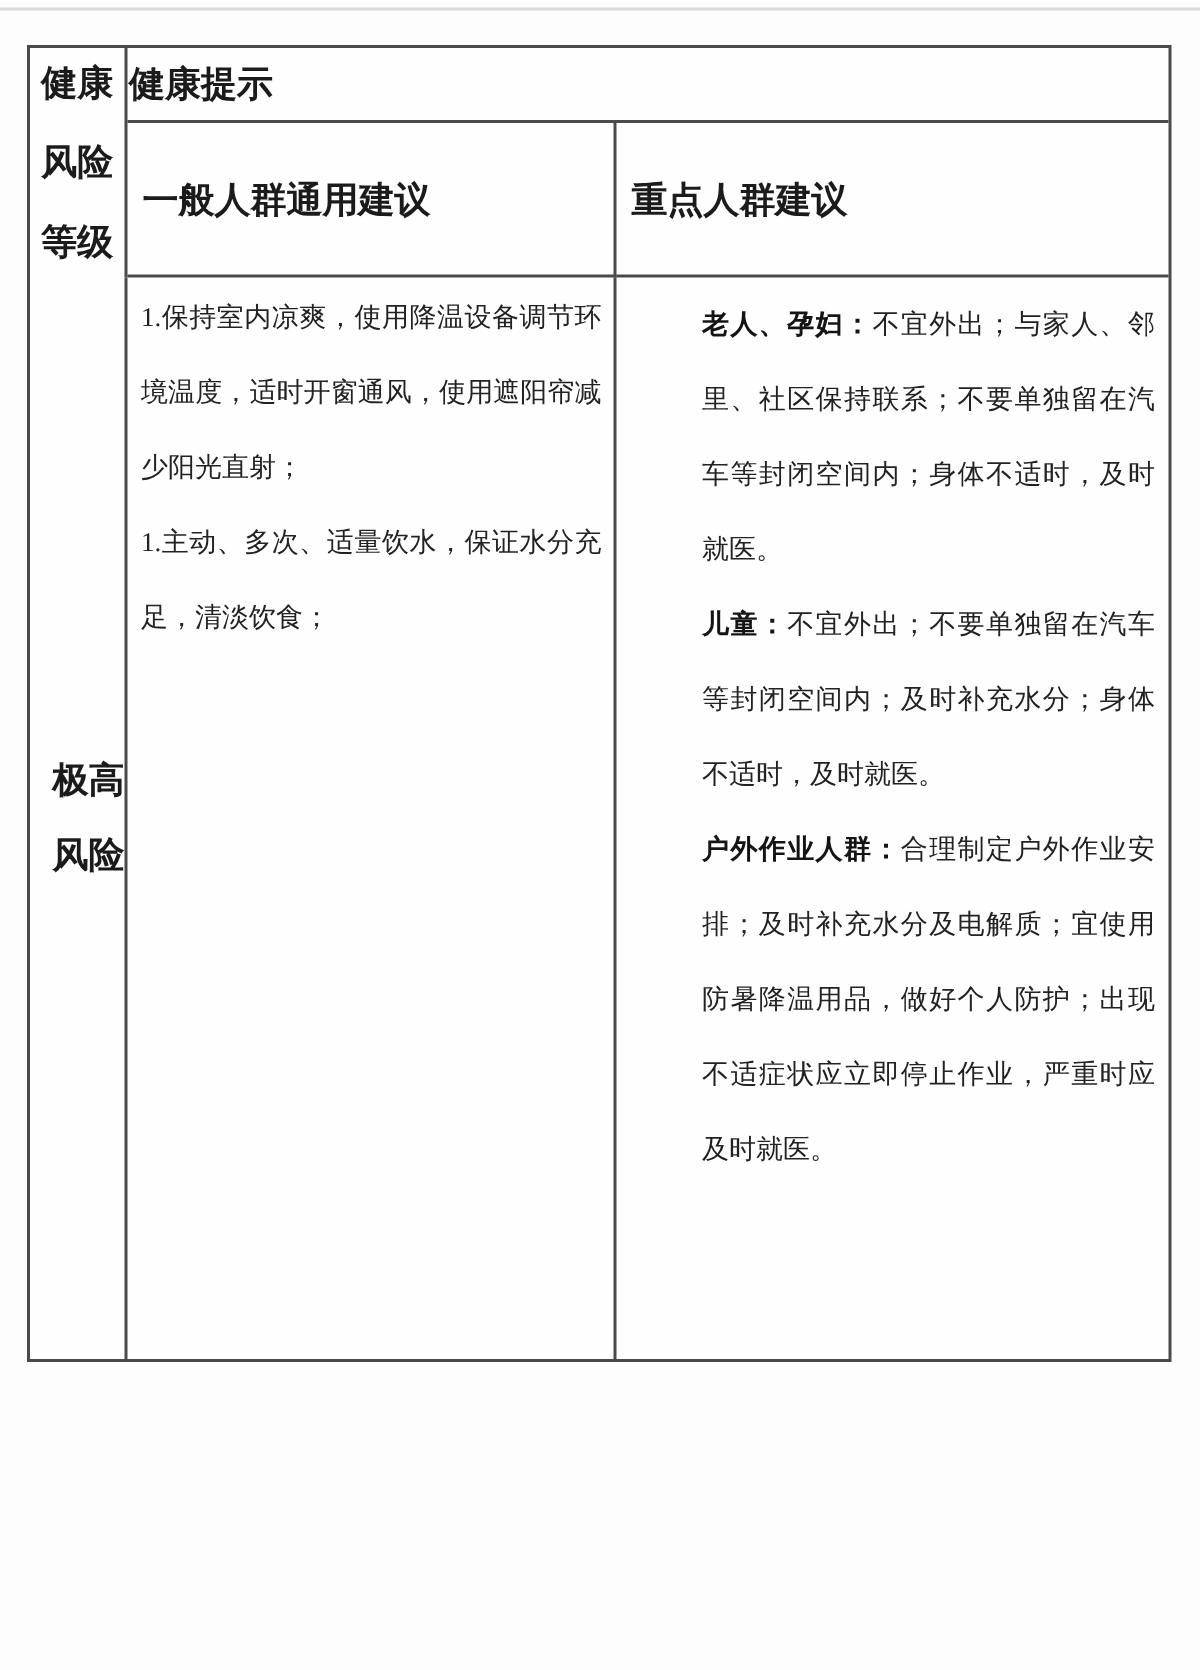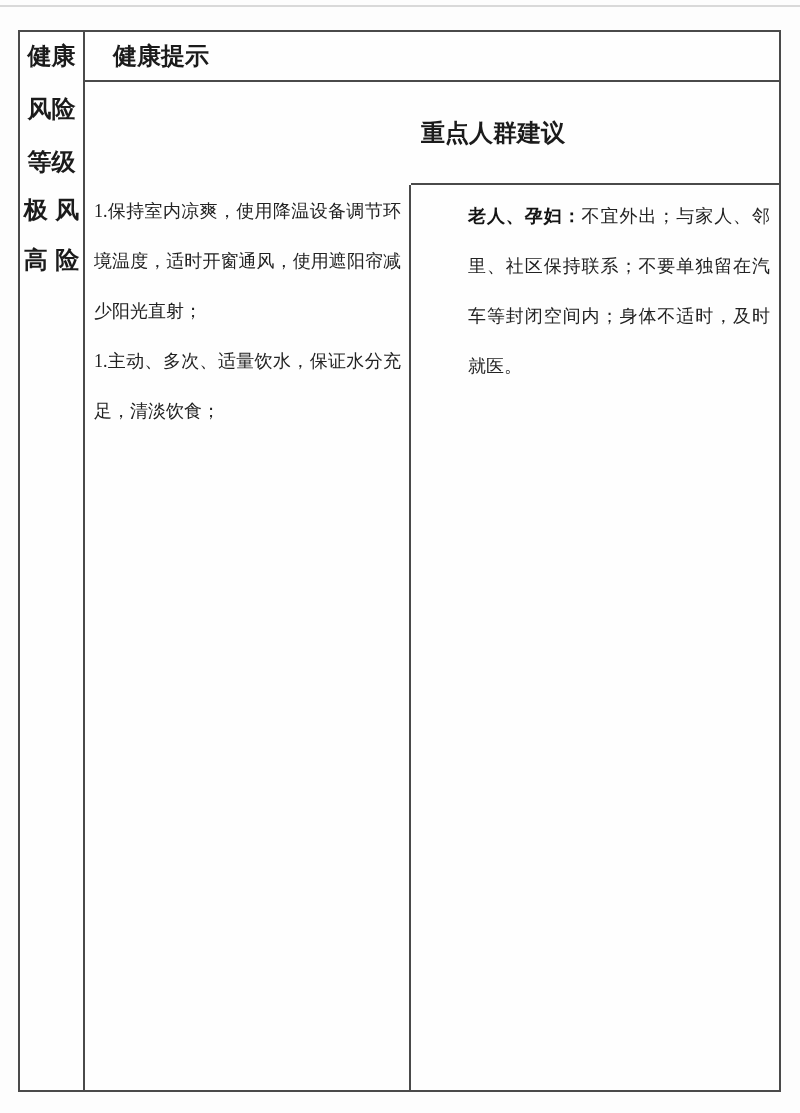--- a/index.html
+++ b/index.html
@@ -11,21 +11,21 @@
     position:relative;
     overflow:hidden;
   }
   .page{position:absolute;inset:0;background:#fdfdfd;}
   .top-rule{
     position:absolute;left:0;top:5px;width:100%;height:2px;
     background:#d9d9d9;
   }
   .risk-table{
     position:absolute;left:18px;top:30px;
-    width:763px;height:1062px;
+    width:763px;height:878px;
     box-sizing:border-box;
     border:2px solid #4a4a4a;
     display:grid;
     grid-template-columns:65px 326px 1fr;
     grid-template-rows:50px 103px 1fr;
     background:#fefefe;
   }
   .cell{box-sizing:border-box;overflow:hidden;}
   .b-r{border-right:2px solid #4a4a4a;}
   .b-b{border-bottom:2px solid #4a4a4a;}
@@ -40,36 +40,36 @@
   .cell-risk-header{
     grid-column:1;grid-row:1/3;
     display:flex;flex-direction:column;
     align-items:center;justify-content:center;
     line-height:53px;
     text-align:center;
   }
   .cell-tips-header{
     grid-column:2/4;grid-row:1;
     display:flex;align-items:center;
-    padding-left:28px;
+    padding-left:1px;
   }
   .cell-general-header{
     grid-column:2;grid-row:2;
     display:flex;align-items:center;
     padding-left:10px;
   }
   .cell-key-header{
     grid-column:3;grid-row:2;
     display:flex;align-items:center;
     padding-left:10px;
   }
   .cell-risk-level{
     grid-column:1;grid-row:3;
-    display:flex;flex-direction:row;
-    align-items:flex-start;justify-content:center;
+    display:flex;flex-direction:column;
+    align-items:flex-end;justify-content:center;
     line-height:50px;
     text-align:center;
   }
   .cell-general{
     grid-column:2;grid-row:3;
     padding:1px 8px 0 9px;
   }
   .cell-key{
     grid-column:3;grid-row:3;
     padding:6px 9px 16px 9px;
@@ -100,33 +100,38 @@
     <div class="cell hdr b-r cell-risk-header">
       <span>健康</span>
       <span>风险</span>
       <span>等级</span>
     </div>
 
     <div class="cell hdr b-b cell-tips-header">
       <span>健康提示</span>
     </div>
 
+    <div class="cell hdr b-r b-b cell-general-header">
+      <span>一般人群通用建议</span>
+    </div>
 
     <div class="cell hdr b-b cell-key-header">
       <span>重点人群建议</span>
     </div>
 
     <div class="cell hdr b-r cell-risk-level">
       <span>极高</span>
       <span>风险</span>
     </div>
 
     <div class="cell b-r cell-general">
       <p class="body-par">1.保持室内凉爽，使用降温设备调节环境温度，适时开窗通风，使用遮阳帘减少阳光直射；</p>
       <p class="body-par">1.主动、多次、适量饮水，保证水分充足，清淡饮食；</p>
     </div>
 
     <div class="cell cell-key">
       <p class="body-par"><span class="lead">老人、孕妇：</span><span>不宜外出；与家人、邻里、社区保持联系；不要单独留在汽车等封闭空间内；身体不适时，及时就医。</span></p>
+      <p class="body-par"><span class="lead">儿童：</span><span>不宜外出；不要单独留在汽车等封闭空间内；及时补充水分；身体不适时，及时就医。</span></p>
+      <p class="body-par"><span class="lead">户外作业人群：</span><span>合理制定户外作业安排；及时补充水分及电解质；宜使用防暑降温用品，做好个人防护；出现不适症状应立即停止作业，严重时应及时就医。</span></p>
     </div>
 
   </div>
 </div>
 
 </body></html>

